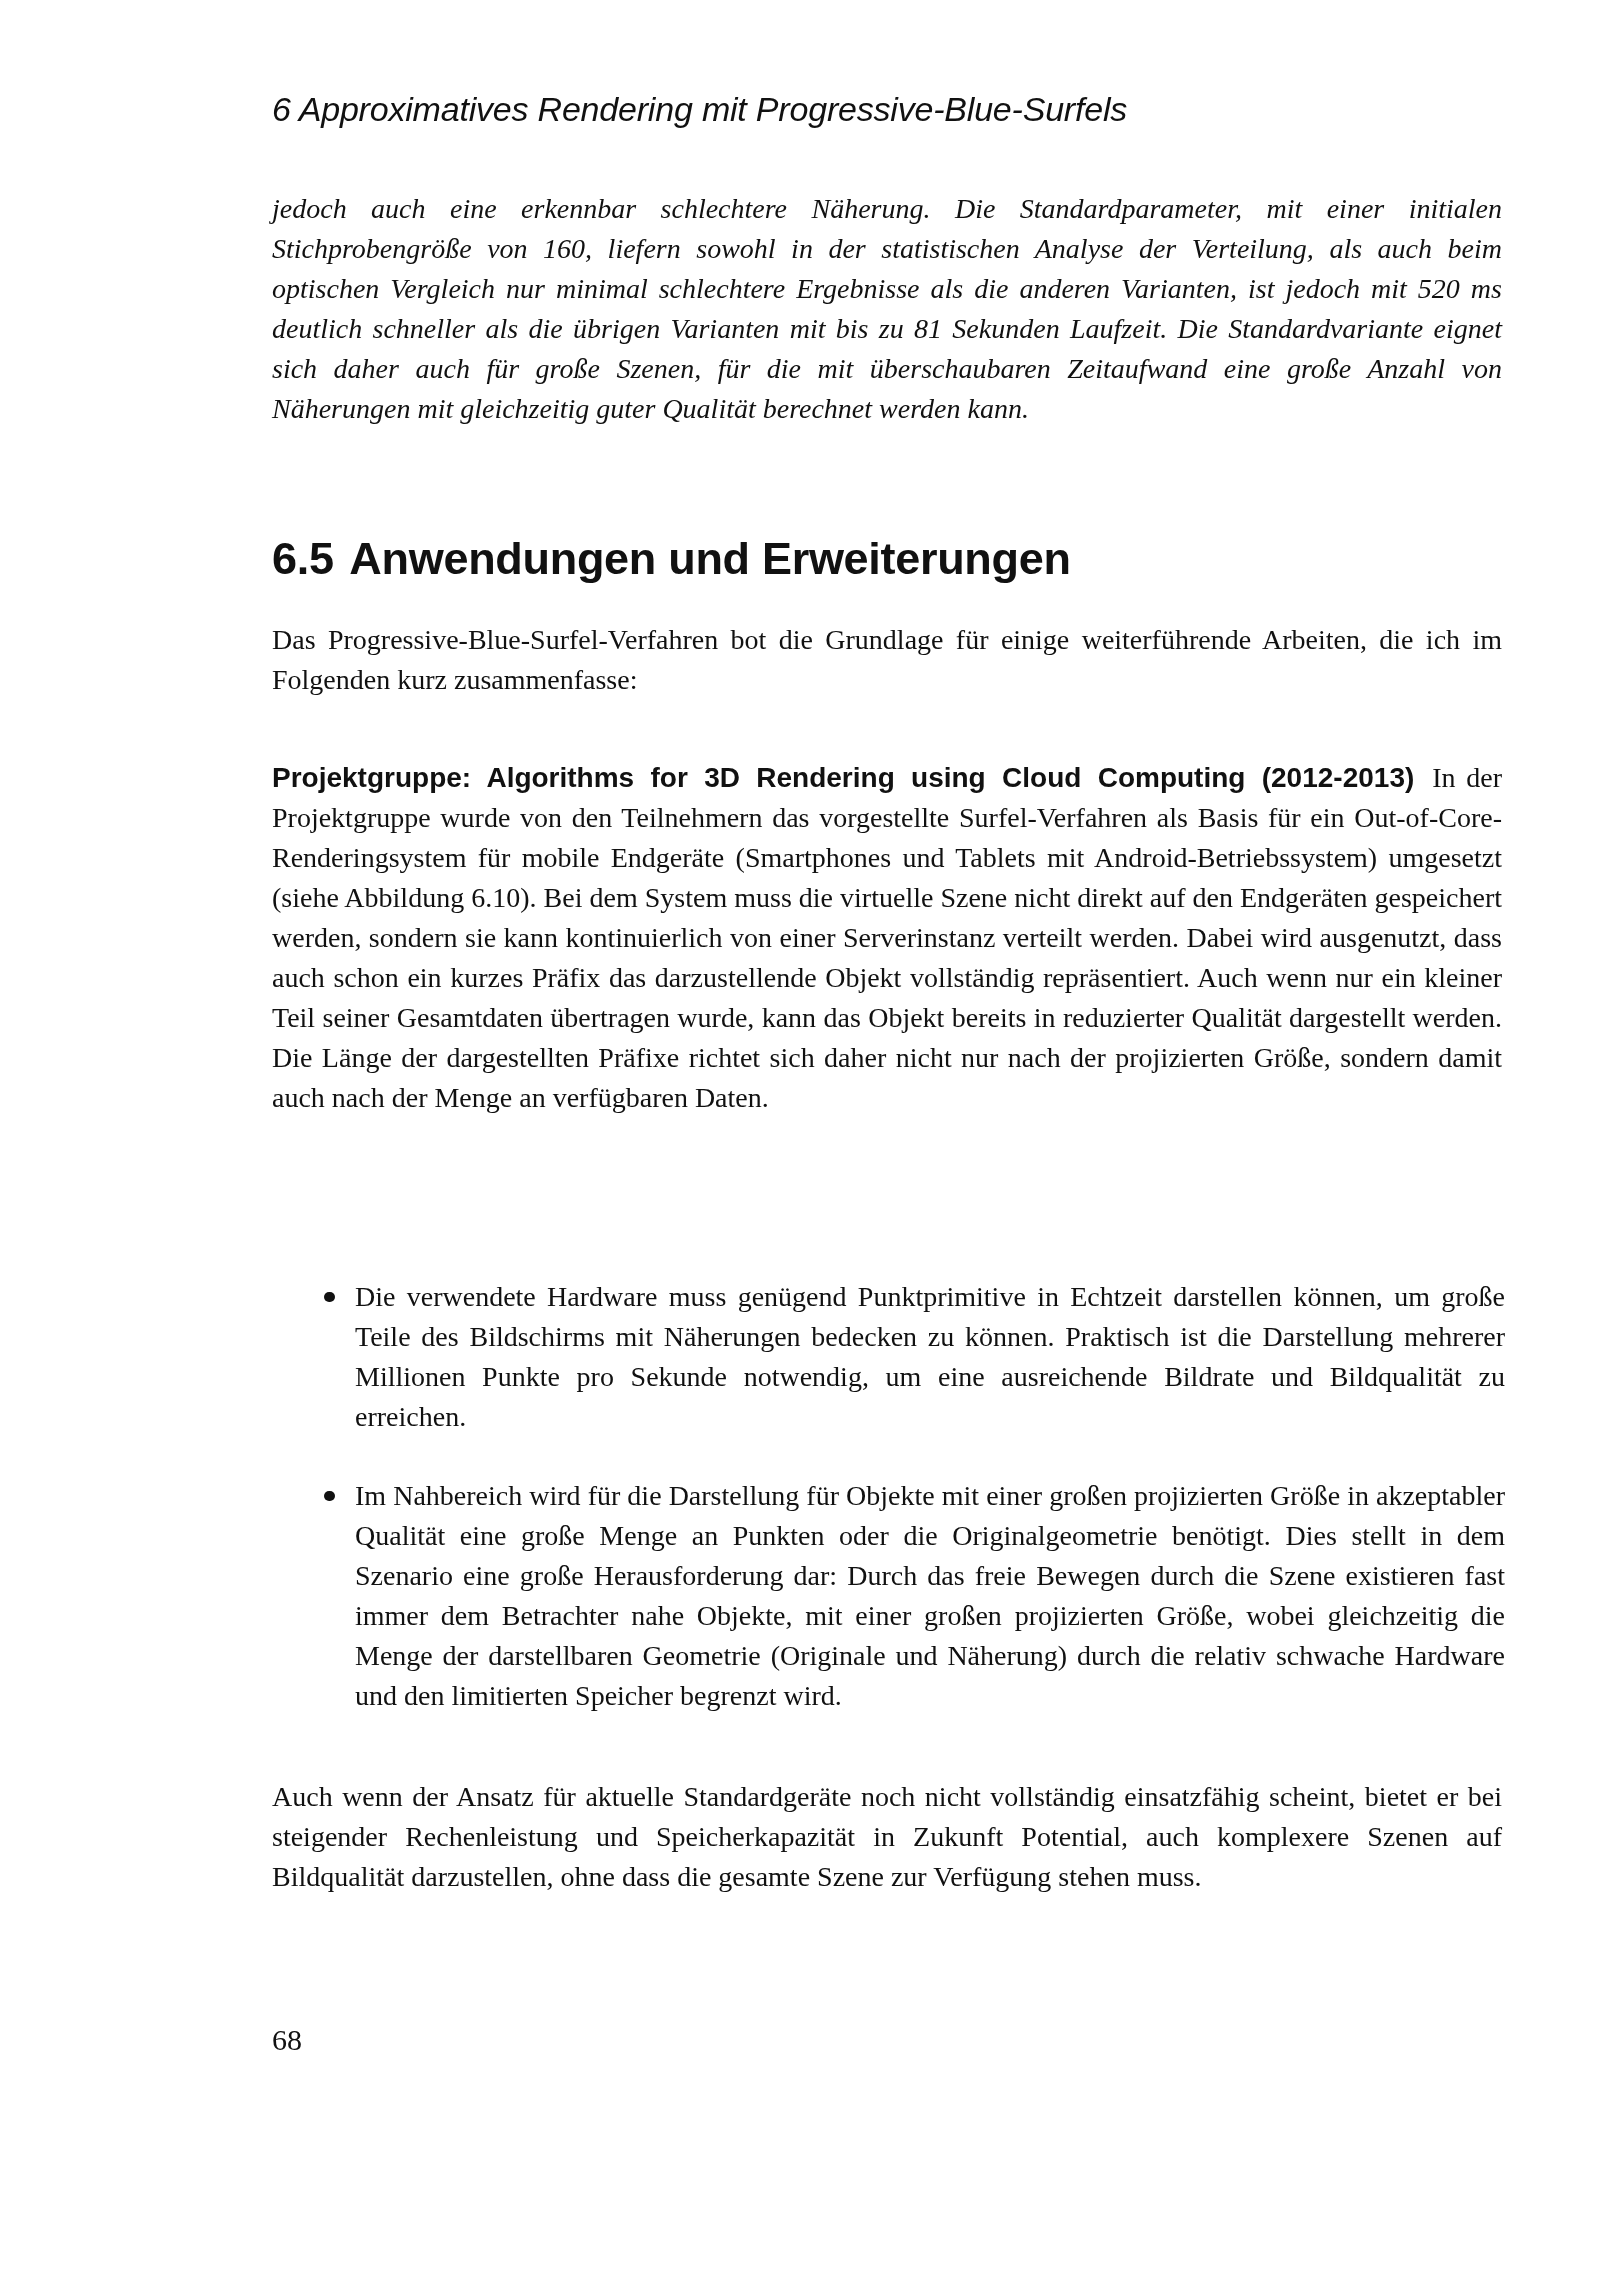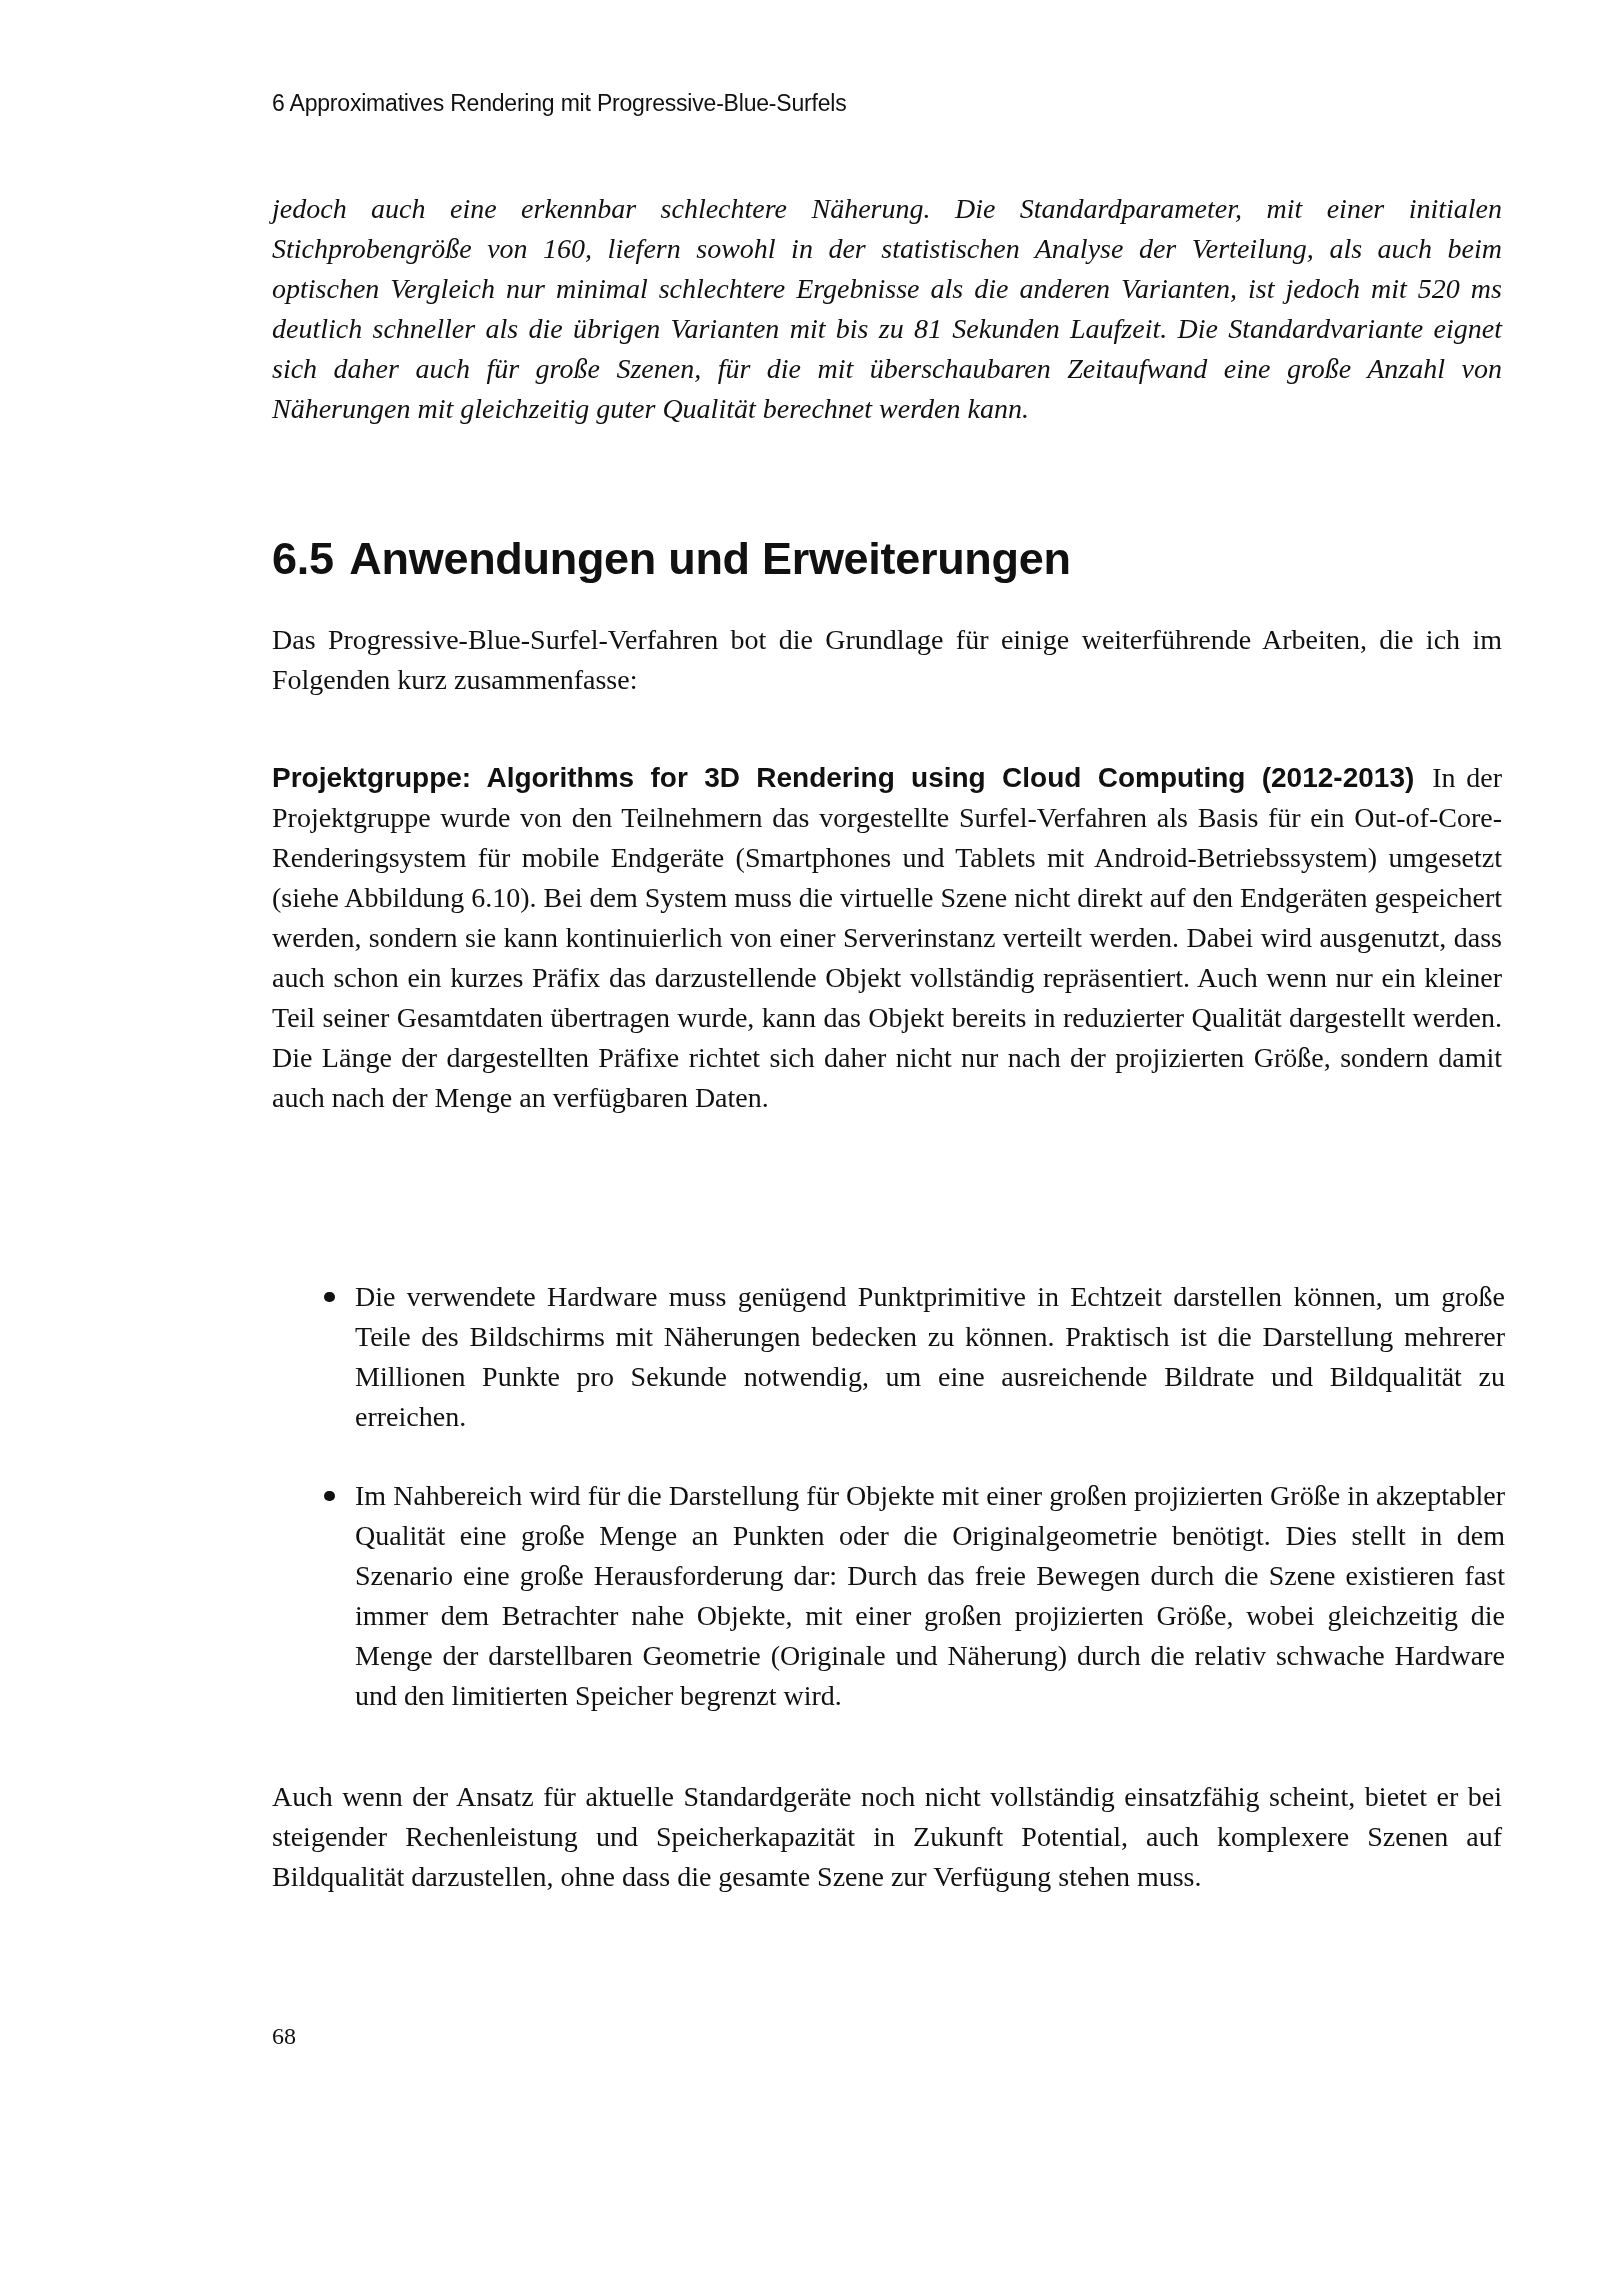--- a/index.html
+++ b/index.html
@@ -19,21 +19,22 @@
     position: absolute;
     left: 272px;
     top: 0;
     width: 1230px;
   }
   .running-header {
     position: absolute;
     top: 90px;
     left: 0;
     font-family: "Liberation Sans", "DejaVu Sans", sans-serif;
-    font-size: 23px;
+    font-style: italic;
+    font-size: 34px;
     letter-spacing: -0.2px;
     white-space: nowrap;
   }
   .body-text {
     font-size: 28px;
     line-height: 40px;
     text-align: justify;
     hyphens: manual;
     margin: 0;
   }
@@ -103,21 +104,21 @@
   .block-4 {
     position: absolute;
     top: 1777px;
     left: 0;
     width: 1230px;
   }
   .page-number {
     position: absolute;
     top: 2023px;
     left: 0;
-    font-size: 24px;
+    font-size: 30px;
   }
 </style>
 </head>
 <body>
 
 <div class="page">
 
   <div class="running-header">6  Approximatives Rendering mit Progressive-Blue-Surfels</div>
 
   <p class="body-text block-1">jedoch auch eine erkennbar schlechtere Näherung. Die Standardparameter, mit einer initialen Stichprobengröße von 160, liefern sowohl in der statistischen Analyse der Verteilung, als auch beim optischen Vergleich nur minimal schlechtere Ergebnisse als die anderen Varianten, ist jedoch mit 520 ms deutlich schneller als die übrigen Varianten mit bis zu 81 Sekunden Laufzeit. Die Standardvariante eignet sich daher auch für große Szenen, für die mit überschaubaren Zeitaufwand eine große Anzahl von Näherungen mit gleichzeitig guter Qualität berechnet werden kann.</p>

